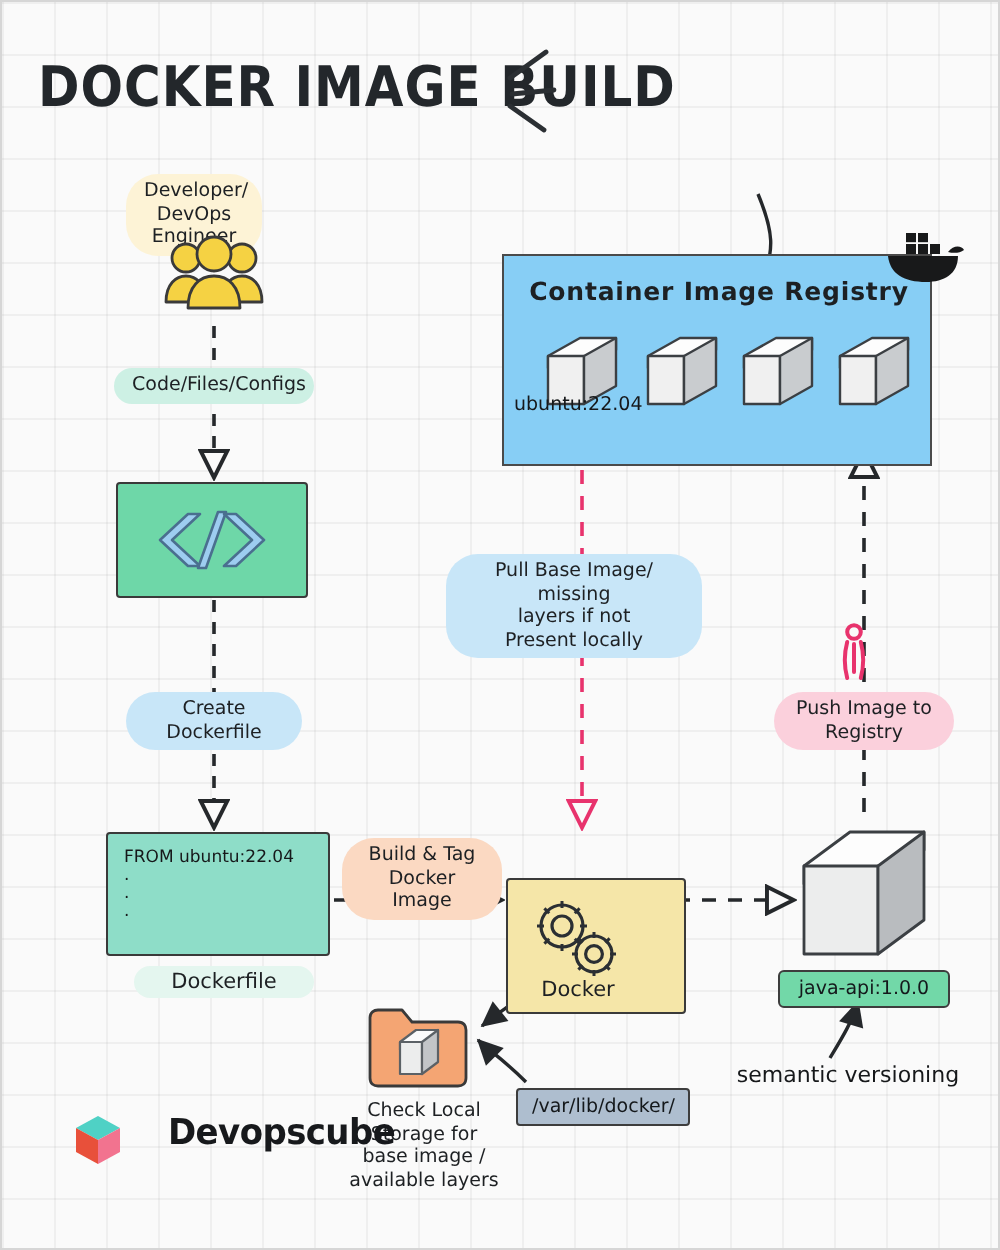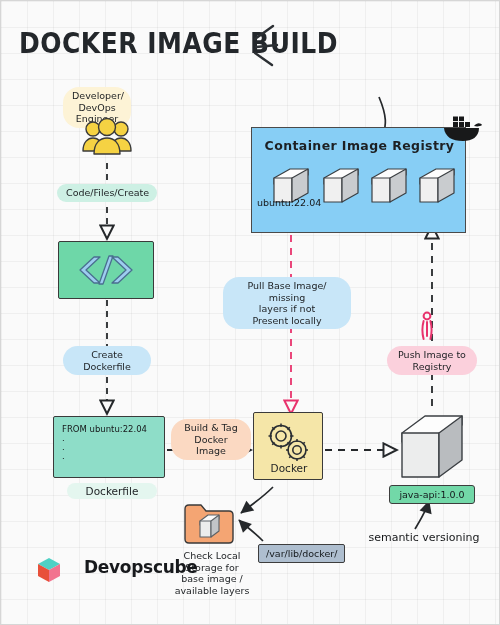--- a/index.html
+++ b/index.html
@@ -108,21 +108,21 @@
     left:66px;top:482px;width:90px;
     text-align:center;
     font-size:10.5px;
     color:#1d2023;
     background:#e4f6ef;
     border-radius:10px;
     padding:2px 0;
   }
   
   #dockerbox{
-    left:252px;top:411px;width:70px;height:68px;
+    left:252px;top:438px;width:90px;height:68px;
     background:#f5e6a8;
     display:block;
   }
   #dockerbox-label{
     position:absolute;left:0;bottom:5px;width:70px;
     text-align:center;font-size:10.5px;color:#1d2023;
   }
   
   #imagecube{left:398px;top:410px;width:66px;height:72px;}
   #java-tag{
@@ -275,21 +275,21 @@
         <circle cx="12" cy="11" r="7"></circle>
         <path d="M2,33 C2,24 7,20 12,20 C17,20 22,24 22,33 Z"></path>
         <circle cx="40" cy="11" r="7"></circle>
         <path d="M30,33 C30,24 35,20 40,20 C45,20 50,24 50,33 Z"></path>
         <circle cx="26" cy="9" r="8.5"></circle>
         <path d="M13,36 C13,25 19,20 26,20 C33,20 39,25 39,36 Z"></path>
       </g>
     </svg>
   </div>
 
-  <div class="abs blob blob-mint" style="left:56px;top:183px;width:100px;">Code/Files/Create</div>
+  <div class="abs blob blob-mint" style="left:56px;top:183px;width:100px;">Code/Files/Configs</div>
 
   <div class="abs node" id="codebox">
     <svg width="60" height="34" viewBox="0 0 60 34">
       <g fill="#9dcdf0" stroke="#4a6f8f" stroke-width="1.3" stroke-linejoin="round">
         <path d="M18,4 L24,4 L10,17 L24,30 L18,30 L4,17 Z"></path>
         <path d="M27,31 L23,31 L33,3 L37,3 Z"></path>
         <path d="M42,4 L36,4 L50,17 L36,30 L42,30 L56,17 Z"></path>
       </g>
     </svg>
   </div>

